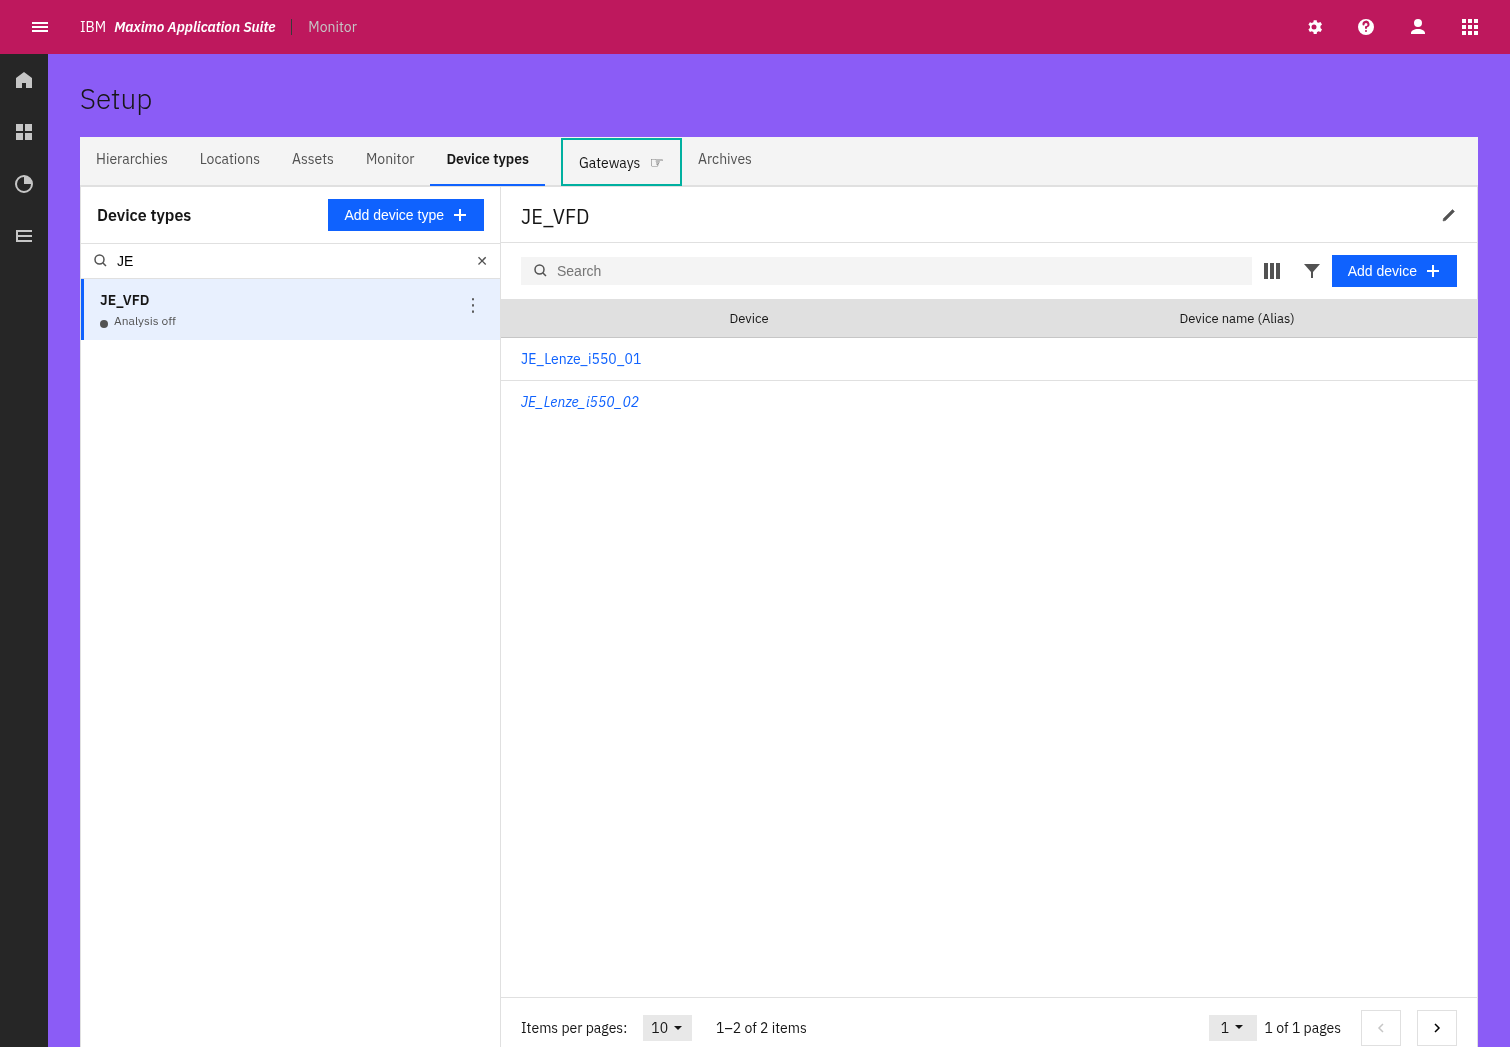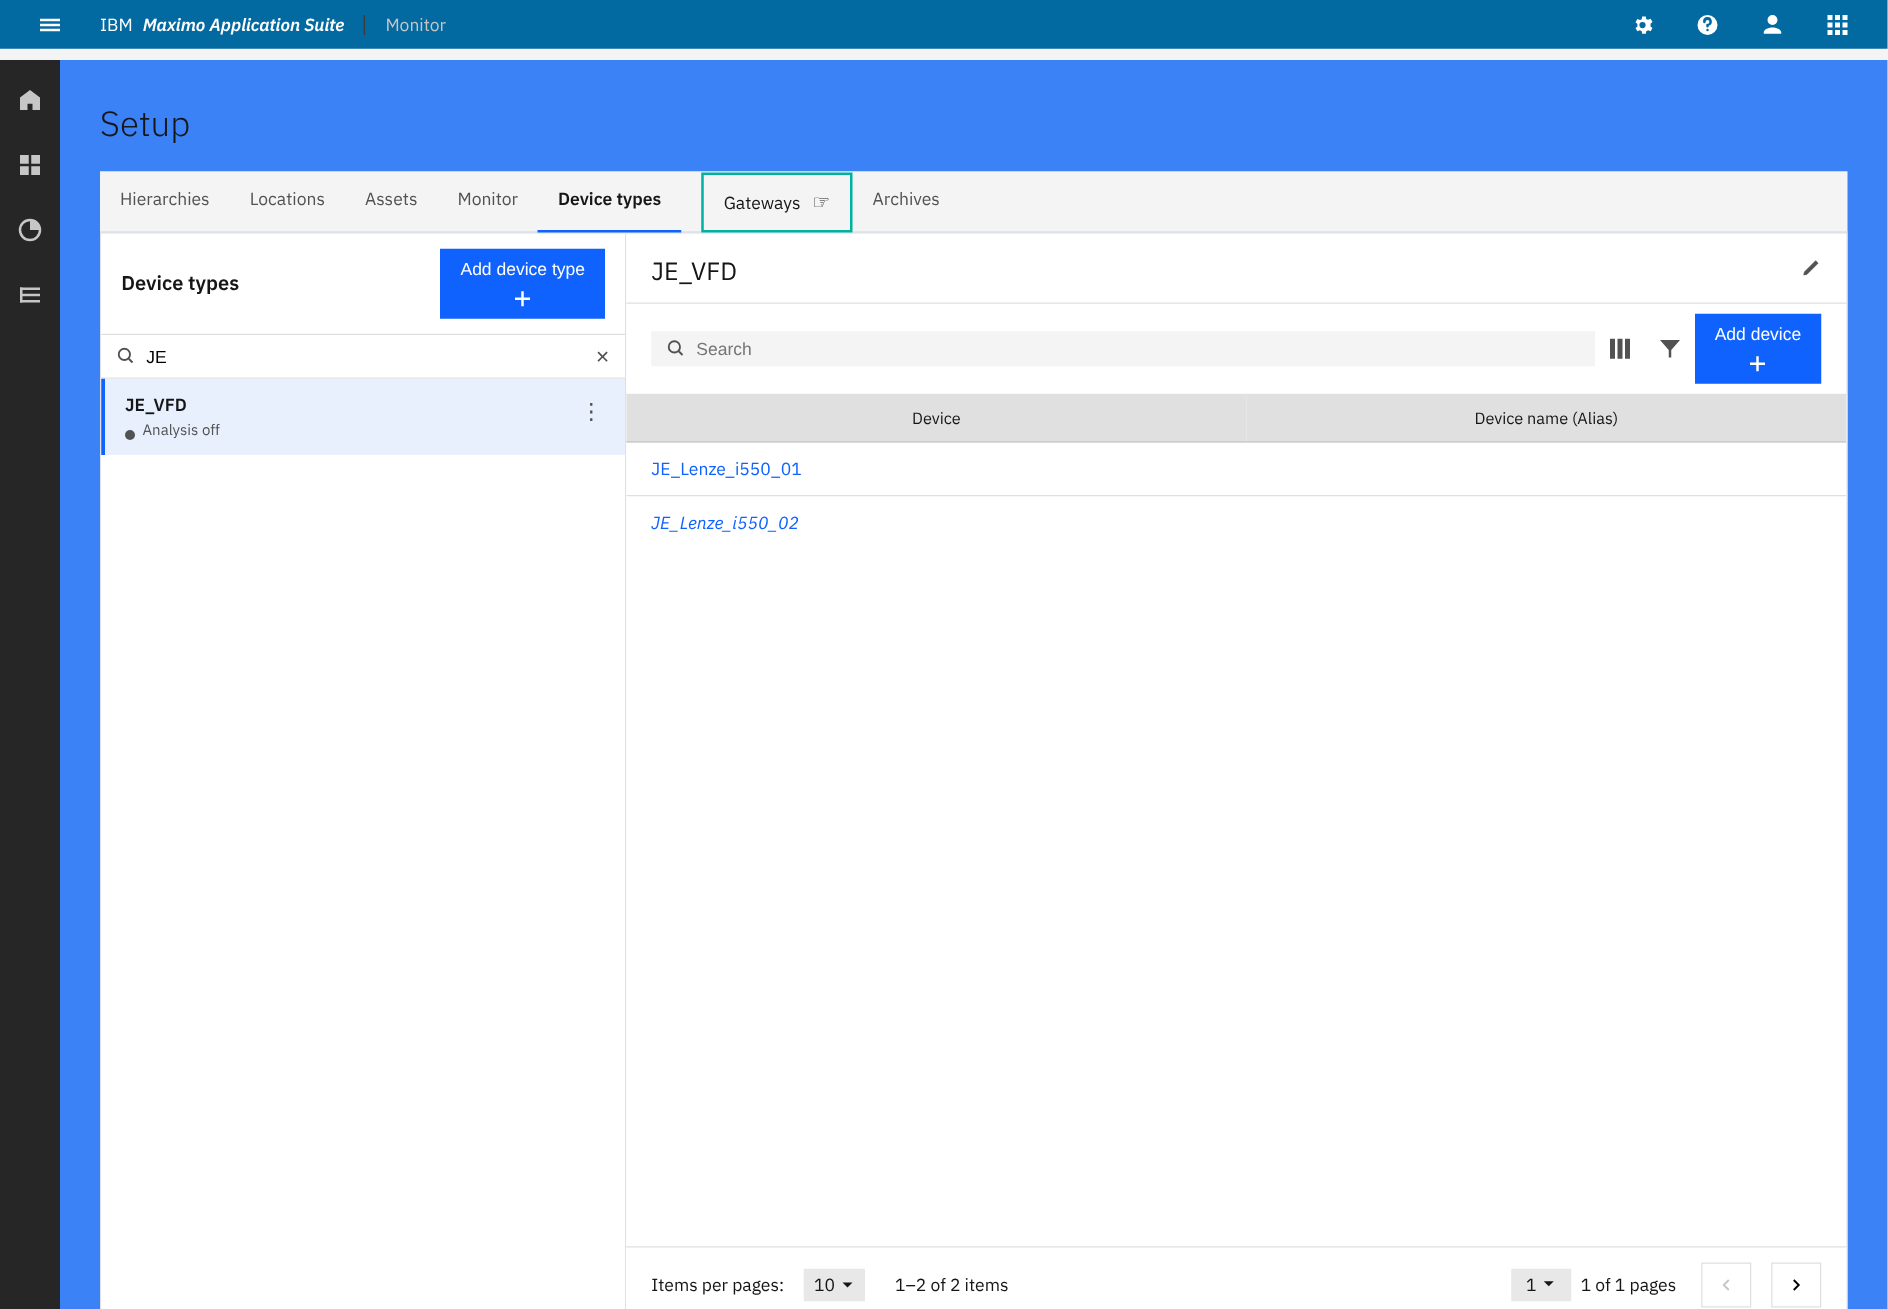--- a/index.html
+++ b/index.html
@@ -1,22 +1,22 @@
 <!DOCTYPE html>
 <html><head>
   <meta charset="utf-8">
   <style>
     * { box-sizing: border-box; margin: 0; padding: 0; }
     body { font-family: 'IBM Plex Sans', Arial, sans-serif; font-size: 14px; background: #f4f4f4; color: #161616; height: 1047px; width: 1510px; overflow: hidden; }
 
     
     .topnav {
-      background: #0369a1;
+      background: #be185d;
       color: #fff;
-      height: 39px;
+      height: 54px;
       display: flex;
       align-items: center;
       padding: 0 16px;
       gap: 16px;
       position: fixed;
       top: 0; left: 0; right: 0;
       z-index: 100;
     }
     .topnav-brand { display: flex; align-items: center; gap: 8px; color: #fff; font-size: 14px; }
     .topnav-brand span.bold { font-weight: 600; font-style: italic; }
@@ -50,21 +50,21 @@
       cursor: pointer; color: #c6c6c6; font-size: 18px;
     }
 
     
     .main {
       margin-top: 48px;
       margin-left: 48px;
       padding: 32px 32px;
       height: calc(1047px - 48px);
       overflow: auto;
-      background: #3b82f6;
+      background: #8b5cf6;
     }
 
     .page-title {
       font-size: 28px;
       font-weight: 300;
       margin-bottom: 20px;
       color: #161616;
     }
 
     
@@ -127,21 +127,20 @@
     .btn-primary {
       background: #0f62fe;
       color: #fff;
       border: none;
       padding: 8px 16px;
       cursor: pointer;
       font-size: 14px;
       display: flex;
       align-items: center;
       gap: 8px;
-      flex-direction: column;
     }
 
     .search-bar {
       display: flex;
       align-items: center;
       padding: 8px 12px;
       border-bottom: 1px solid #e0e0e0;
       gap: 8px;
     }
     .search-bar input {

